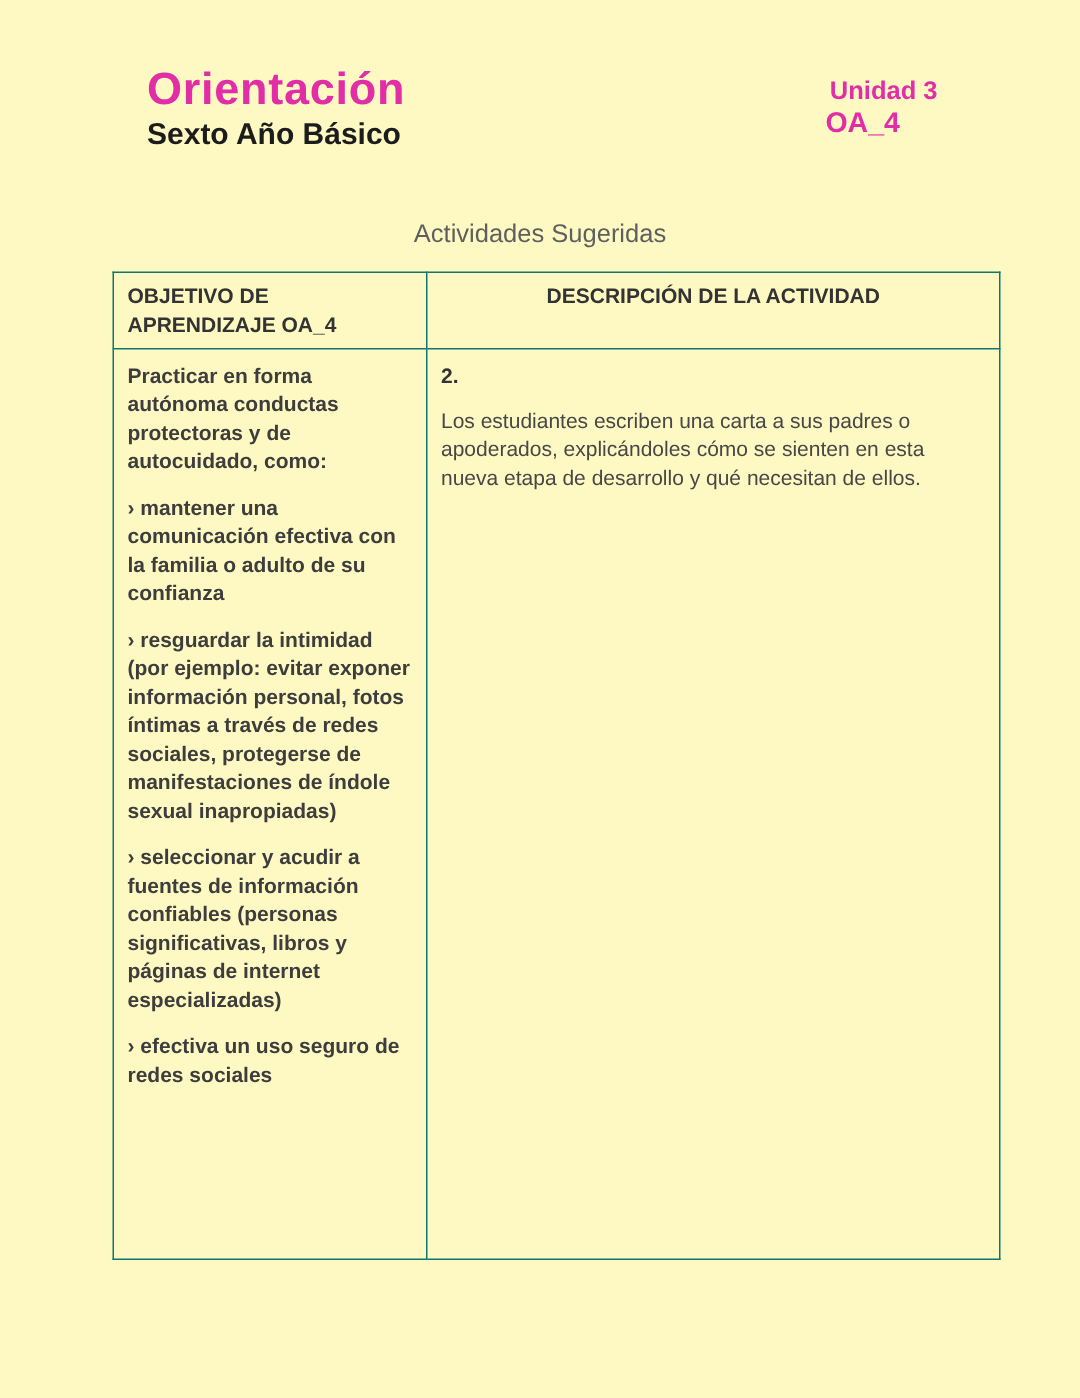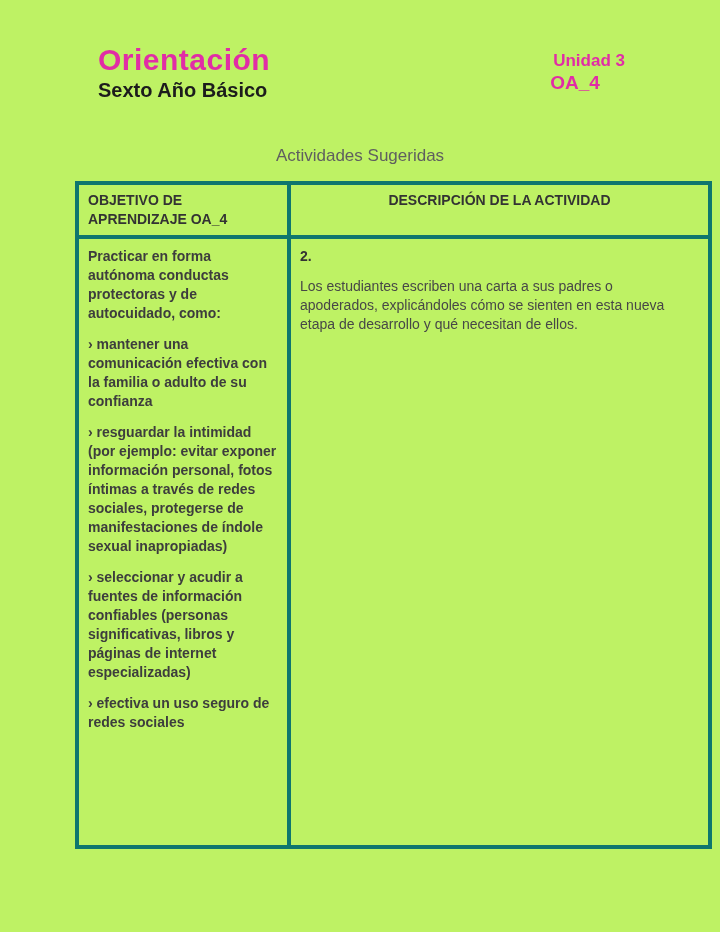--- a/index.html
+++ b/index.html
@@ -11,21 +11,21 @@
     width: 720px;
     height: 932px;
     font-family: "Liberation Sans", sans-serif;
     color: #3c3c3c;
     overflow: hidden;
   }
   .page {
     position: relative;
     width: 720px;
     height: 932px;
-    background: #bef264;
+    background: #fef9c3;
   }
   
   .header {
     display: flex;
     justify-content: space-between;
     align-items: flex-start;
     padding: 44px 95px 0 98px;
   }
   .doc-title {
     margin: 0;
@@ -71,37 +71,37 @@
   }
   
   table.activities {
     border-collapse: collapse;
     table-layout: fixed;
     margin: 15px 0 0 75px;
     width: 570px;
   }
   table.activities th,
   table.activities td {
-    border: 4px solid #0f766e;
+    border: 1px solid #0f766e;
     vertical-align: top;
     font-size: 14px;
     line-height: 19px;
   }
   th.col-objective {
     width: 193px;
     text-align: left;
     padding: 6px 6px 6px 9px;
     height: 36px;
     font-weight: bold;
     color: #333333;
   }
   th.col-description {
     width: 377px;
     text-align: center;
-    padding: 6px 20px;
+    padding: 6px 2px;
     font-weight: bold;
     color: #333333;
   }
   td.objective-cell {
     height: 598px;
     padding: 8px 6px 0 9px;
     font-weight: bold;
     color: #3d3d3d;
   }
   td.activity-cell {

